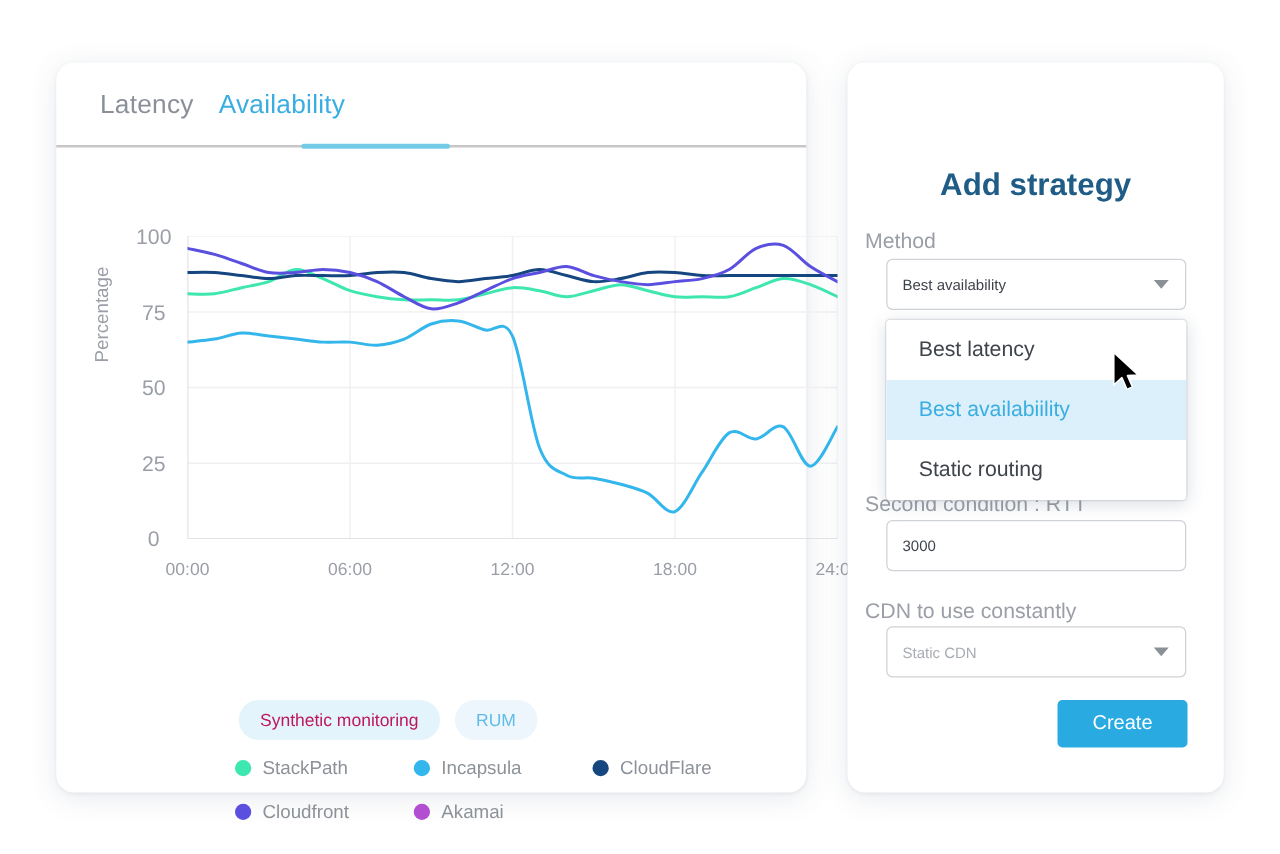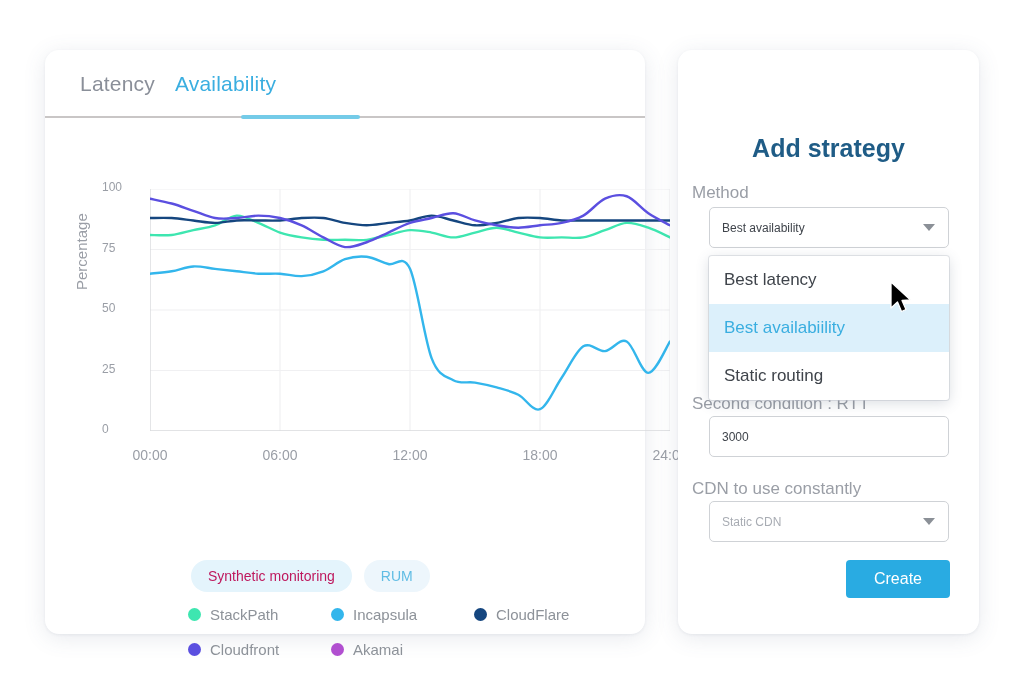--- a/index.html
+++ b/index.html
@@ -40,22 +40,22 @@
   }
 
   
   #plot-wrap { position: absolute; left: 0; top: 75px; width: 600px; height: 420px; }
   #ylabel {
     position: absolute; left: 28px; top: 165px;
     transform: rotate(-90deg); transform-origin: left top;
     font-size: 15px; color: #9a9ea6; white-space: nowrap;
   }
   .ytick {
-    position: absolute; right: 0; width: 42px; text-align: left;
-    font-size: 12px; color: #9a9ea6;
+    position: absolute; right: 0; width: 42px; text-align: center;
+    font-size: 17px; color: #9a9ea6;
   }
   #yticks { position: absolute; left: 57px; top: 0; width: 42px; height: 420px; }
   #xticks { position: absolute; left: 100px; top: 322px; width: 530px; height: 24px; }
   .xtick { position: absolute; font-size: 14px; color: #9a9ea6; transform: translateX(-50%); }
   #plot-area { position: absolute; left: 105px; top: 64px; width: 520px; height: 242px; }
   svg.lines { display: block; }
 
   
   #pills { position: absolute; left: 146px; top: 510px; display: flex; gap: 12px; }
   .pill {
@@ -101,21 +101,21 @@
   }
   .control.placeholder { color: #a8acb3; }
   #dropdown {
     position: absolute; left: 31px; top: 206px;
     width: 240px; background: #fff; border-radius: 3px;
     box-shadow: 0 3px 14px rgba(70,85,110,0.20), 0 0 0 1px rgba(210,214,219,0.55);
     overflow: hidden; z-index: 20;
   }
   .option {
     height: 48px; display: flex; align-items: center;
-    padding: 0 15px; font-size: 17px; color: #3f444b; cursor: pointer;
+    padding: 0 26px; font-size: 17px; color: #3f444b; cursor: pointer;
   }
   .option.highlight { background: #dcf0fb; color: #3aaee0; }
   #create-button {
     position: absolute; left: 846px; top: 560px;
     width: 104px; height: 38px; border: none; border-radius: 4px;
     background: #29abe2; color: #fff; font-size: 16px;
     font-family: "Liberation Sans", sans-serif; cursor: pointer;
   }
   #cursor { position: absolute; left: 889px; top: 281px; z-index: 40; pointer-events: none; }
 </style>

